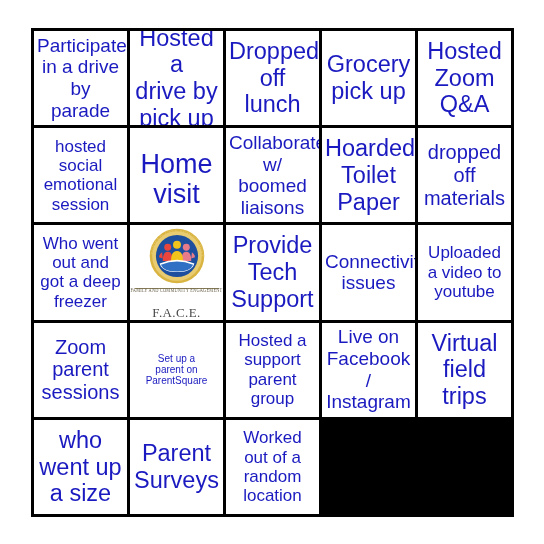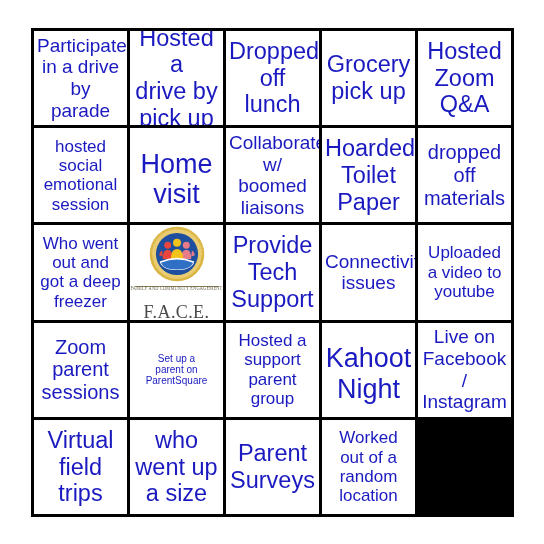--- a/index.html
+++ b/index.html
@@ -85,21 +85,21 @@
     font-size: 4.4px;
     letter-spacing: 0.18px;
     color: #6d6550;
     line-height: 1;
     margin: 0 0 0 0;
     white-space: nowrap;
     transform: scaleY(1.15);
   }
   .logo-acronym {
     font-family: "Liberation Serif", serif;
-    font-size: 18px;
+    font-size: 13px;
     color: #4a4a4a;
     letter-spacing: 0.4px;
     line-height: 1.05;
     margin-top: 12px;
   }
 </style>
 </head>
 <body>
 
 <div id="bingo-card">
@@ -211,24 +211,20 @@
       <span class="cell-text">Set up a
 parent on
 ParentSquare</span>
     </div>
     <div class="cell fs-md">
       <span class="cell-text">Hosted a
 support
 parent
 group</span>
     </div>
-    <div class="cell fs-xxl">
-      <span class="cell-text">Kahoot
-Night</span>
-    </div>
     <div class="cell fs-sm">
       <span class="cell-text">Live on
 Facebook
 /
 Instagram</span>
     </div>
     <div class="cell fs-xl">
       <span class="cell-text">Virtual
 field
 trips</span>

